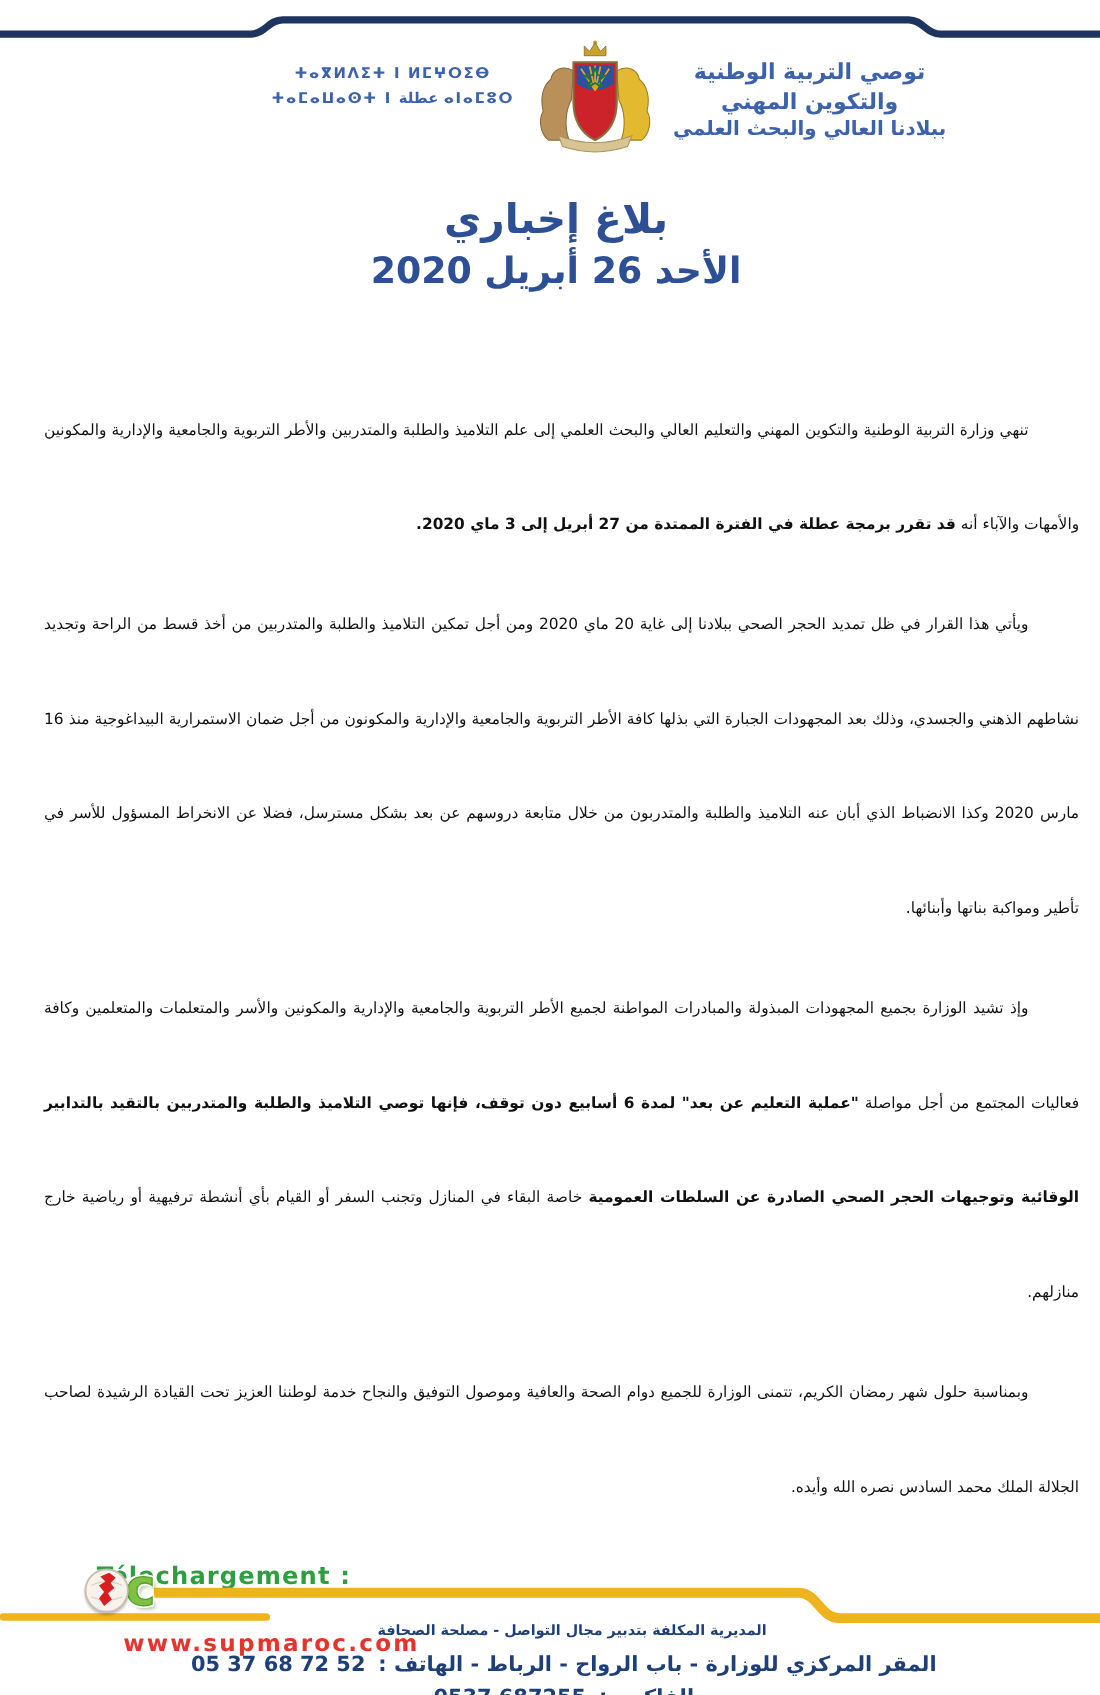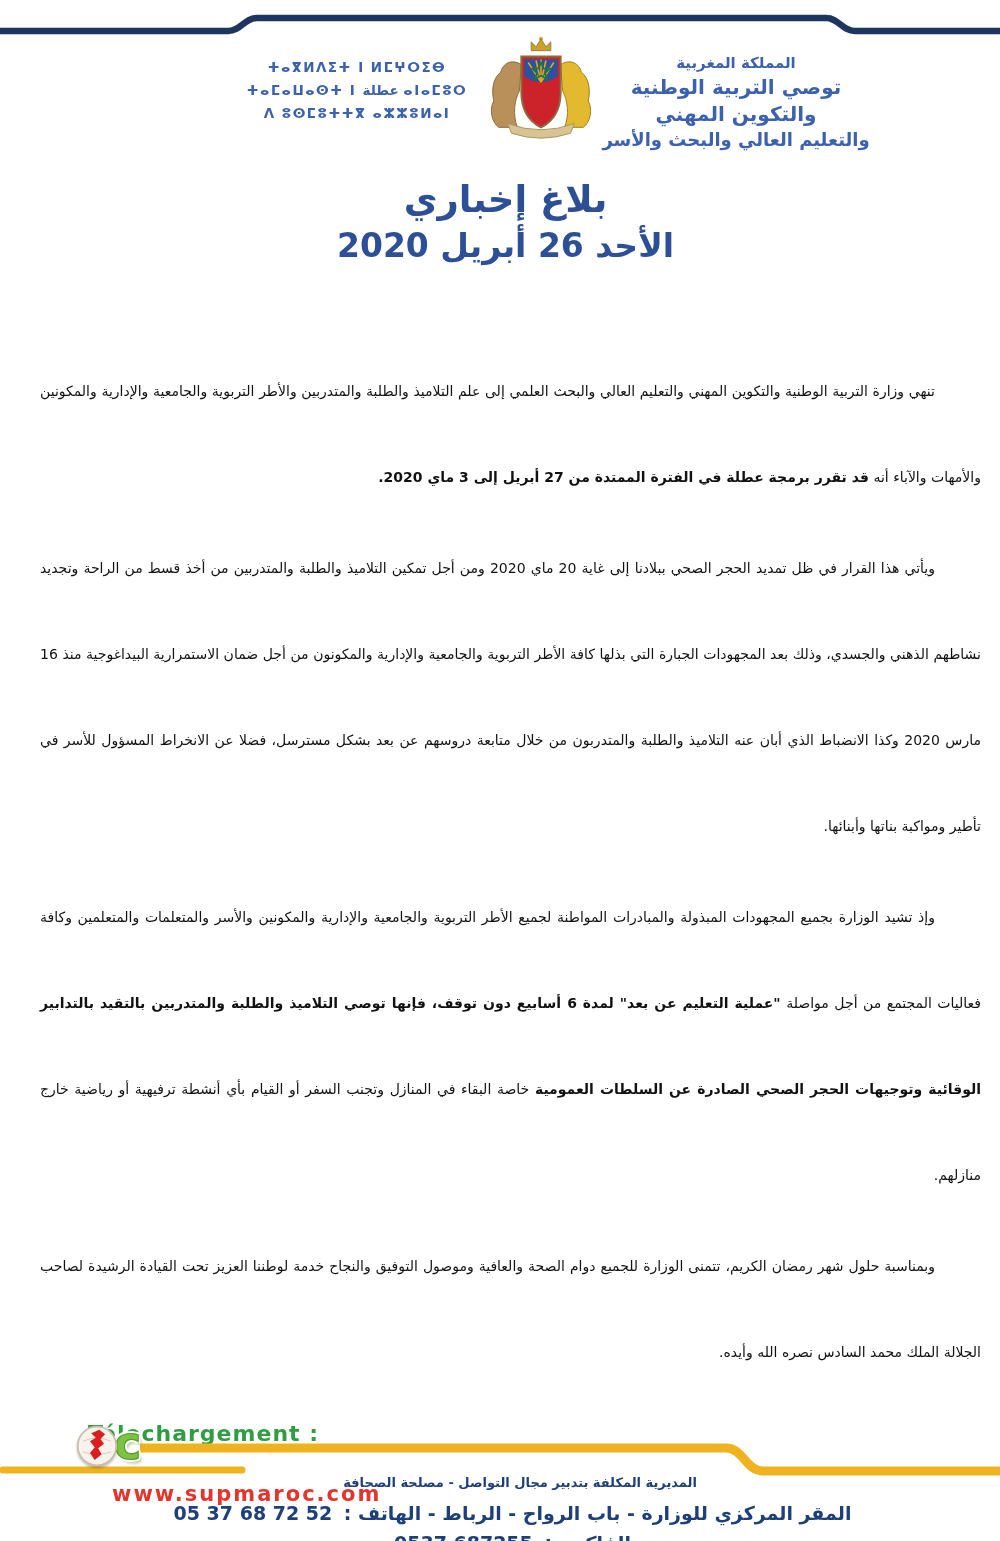--- a/index.html
+++ b/index.html
@@ -93,21 +93,20 @@
 
 <div class="page">
 
   <svg class="top-border" viewBox="0 0 1000 45" preserveAspectRatio="none" aria-hidden="true">
     <path d="M0,31 H228 C241,31 244,18 257,18 H826 C839,18 842,31 855,31 H1000" fill="none" stroke="#1e3560" stroke-width="6.5"></path>
   </svg>
 
   <div class="tifinagh">
     <div>ⵜⴰⴳⵍⴷⵉⵜ ⵏ ⵍⵎⵖⵔⵉⴱ</div>
     <div>ⵜⴰⵎⴰⵡⴰⵙⵜ ⵏ عطلة ⴰⵏⴰⵎⵓⵔ</div>
-    <div>ⴷ ⵓⵙⵎⵓⵜⵜⴳ ⴰⵣⵣⵓⵍⴰⵏ</div>
   </div>
 
   <svg class="emblem" viewBox="0 0 120 112" aria-hidden="true">
 
     <circle cx="60" cy="4" r="2" fill="#c9a227"></circle>
     <path d="M50,16 L50,7 L55,12 L60,4 L65,12 L70,7 L70,16 Z" fill="#c9a227" stroke="#8a6d3b" stroke-width="0.8"></path>
 
     <path d="M40,30 C30,24 21,29 19,38 C12,43 9,55 12,67 C7,76 10,89 17,94 L36,94 C31,81 33,66 38,57 Z" fill="#b9905a" stroke="#8a6d3b" stroke-width="1"></path>
 
     <path d="M80,30 C90,24 99,29 101,38 C108,43 111,55 108,67 C113,76 110,89 103,94 L84,94 C89,81 87,66 82,57 Z" fill="#e3ba2f" stroke="#a07d1c" stroke-width="1"></path>
@@ -123,24 +122,23 @@
       <line x1="60" y1="48" x2="65" y2="26"></line>
       <line x1="60" y1="48" x2="73" y2="28"></line>
     </g>
 
     <path d="M60,28 L62.6,34 L69,34.3 L64.2,38.5 L65.8,44.7 L60,41.2 L54.2,44.7 L55.8,38.5 L51,34.3 L57.4,34 Z" fill="none" stroke="#1d7a34" stroke-width="1.7"></path>
 
     <path d="M26,90 Q60,103 94,90 L90,100 Q60,110 30,100 Z" fill="#d8c492" stroke="#a8955f" stroke-width="1"></path>
   </svg>
 
   <div class="ministry">
-    <div class="m1">المملكة المغربية</div>
     <div class="m2">توصي التربية الوطنية</div>
     <div class="m3">والتكوين المهني</div>
-    <div class="m4">والتعليم العالي والبحث والأسر</div>
+    <div class="m4">ببلادنا العالي والبحث العلمي</div>
   </div>
 
   <div class="doc-title">
     <div class="t1">بلاغ إخباري</div>
     <div class="t2">الأحد 26 أبريل 2020</div>
   </div>
 
   <div class="body-text">
     <p><span>تنهي وزارة التربية الوطنية والتكوين المهني والتعليم العالي والبحث العلمي إلى علم التلاميذ والطلبة والمتدربين والأطر التربوية والجامعية والإدارية والمكونين والأمهات والآباء أنه </span><b>قد تقرر برمجة عطلة في الفترة الممتدة من 27 أبريل إلى 3 ماي 2020.</b></p>
     <p><span>ويأتي هذا القرار في ظل تمديد الحجر الصحي ببلادنا إلى غاية 20 ماي 2020 ومن أجل تمكين التلاميذ والطلبة والمتدربين من أخذ قسط من الراحة وتجديد نشاطهم الذهني والجسدي، وذلك بعد المجهودات الجبارة التي بذلها كافة الأطر التربوية والجامعية والإدارية والمكونون من أجل ضمان الاستمرارية البيداغوجية منذ 16 مارس 2020 وكذا الانضباط الذي أبان عنه التلاميذ والطلبة والمتدربون من خلال متابعة دروسهم عن بعد بشكل مسترسل، فضلا عن الانخراط المسؤول للأسر في تأطير ومواكبة بناتها وأبنائها.</span></p>

